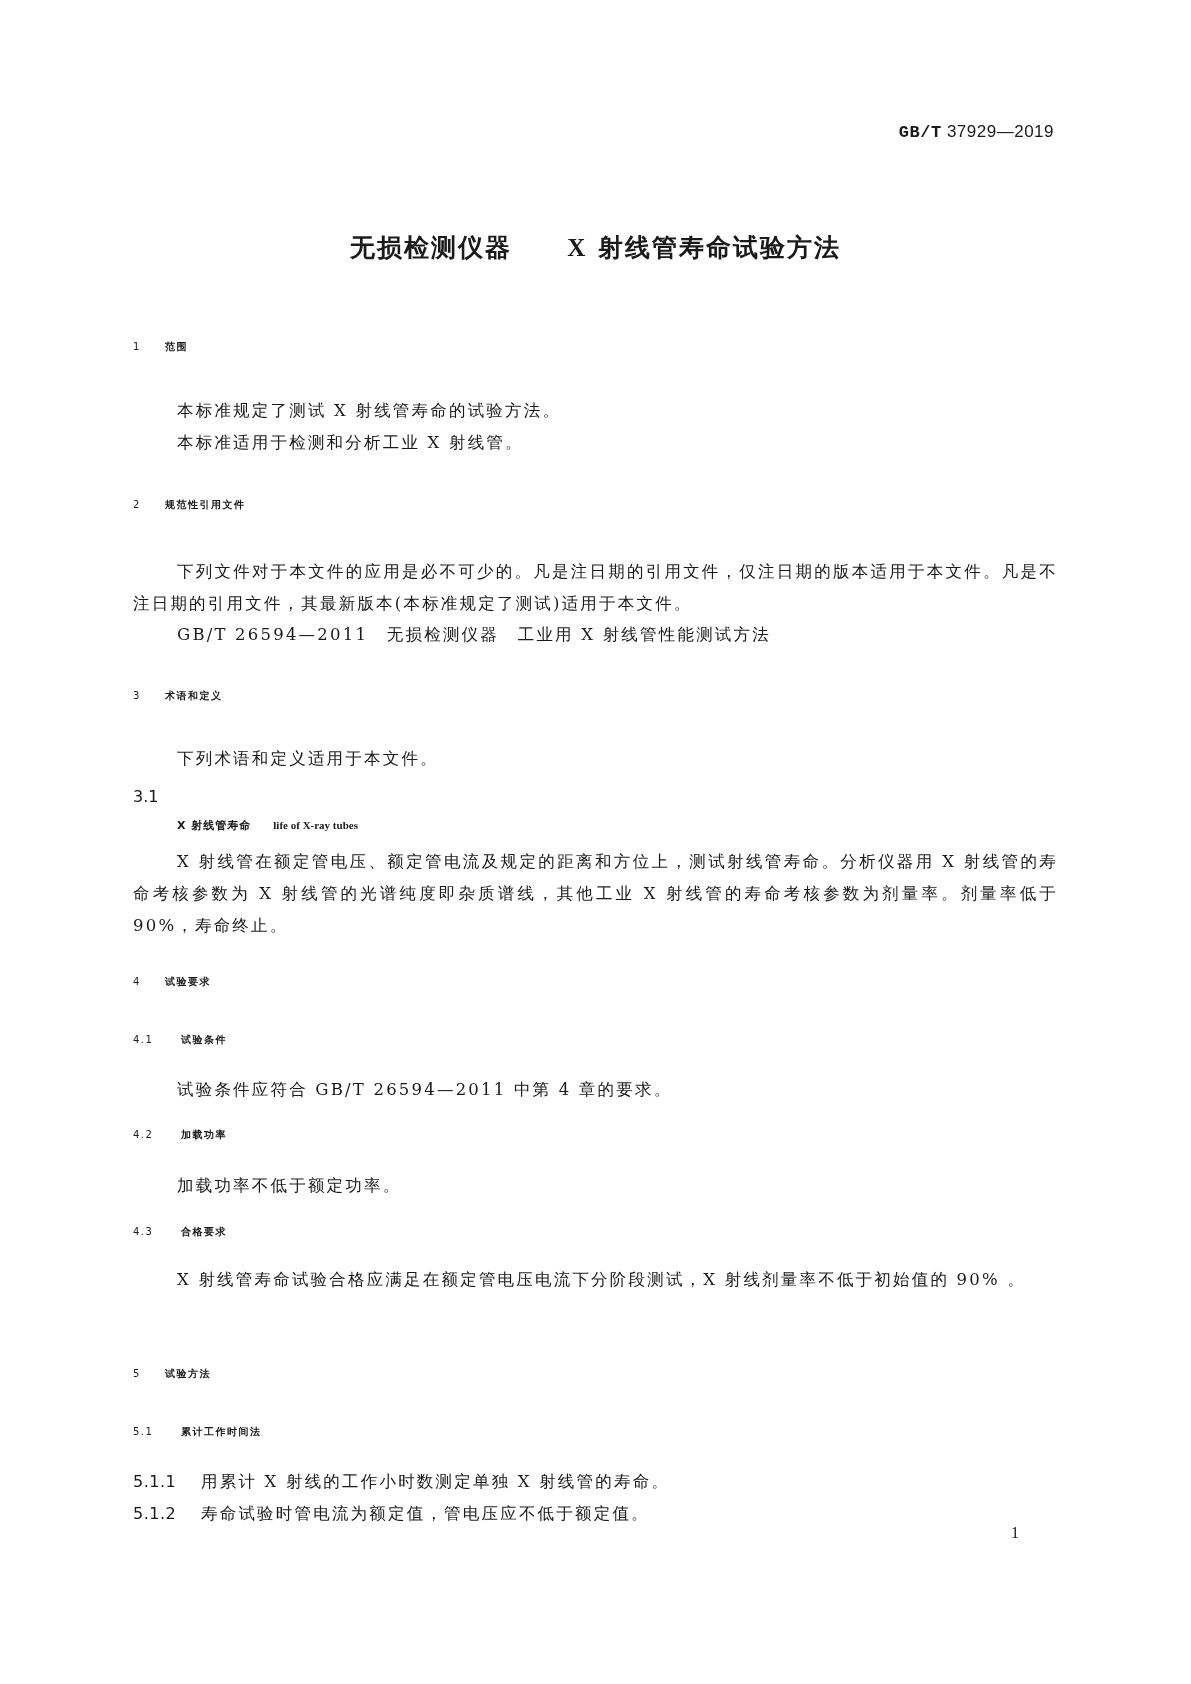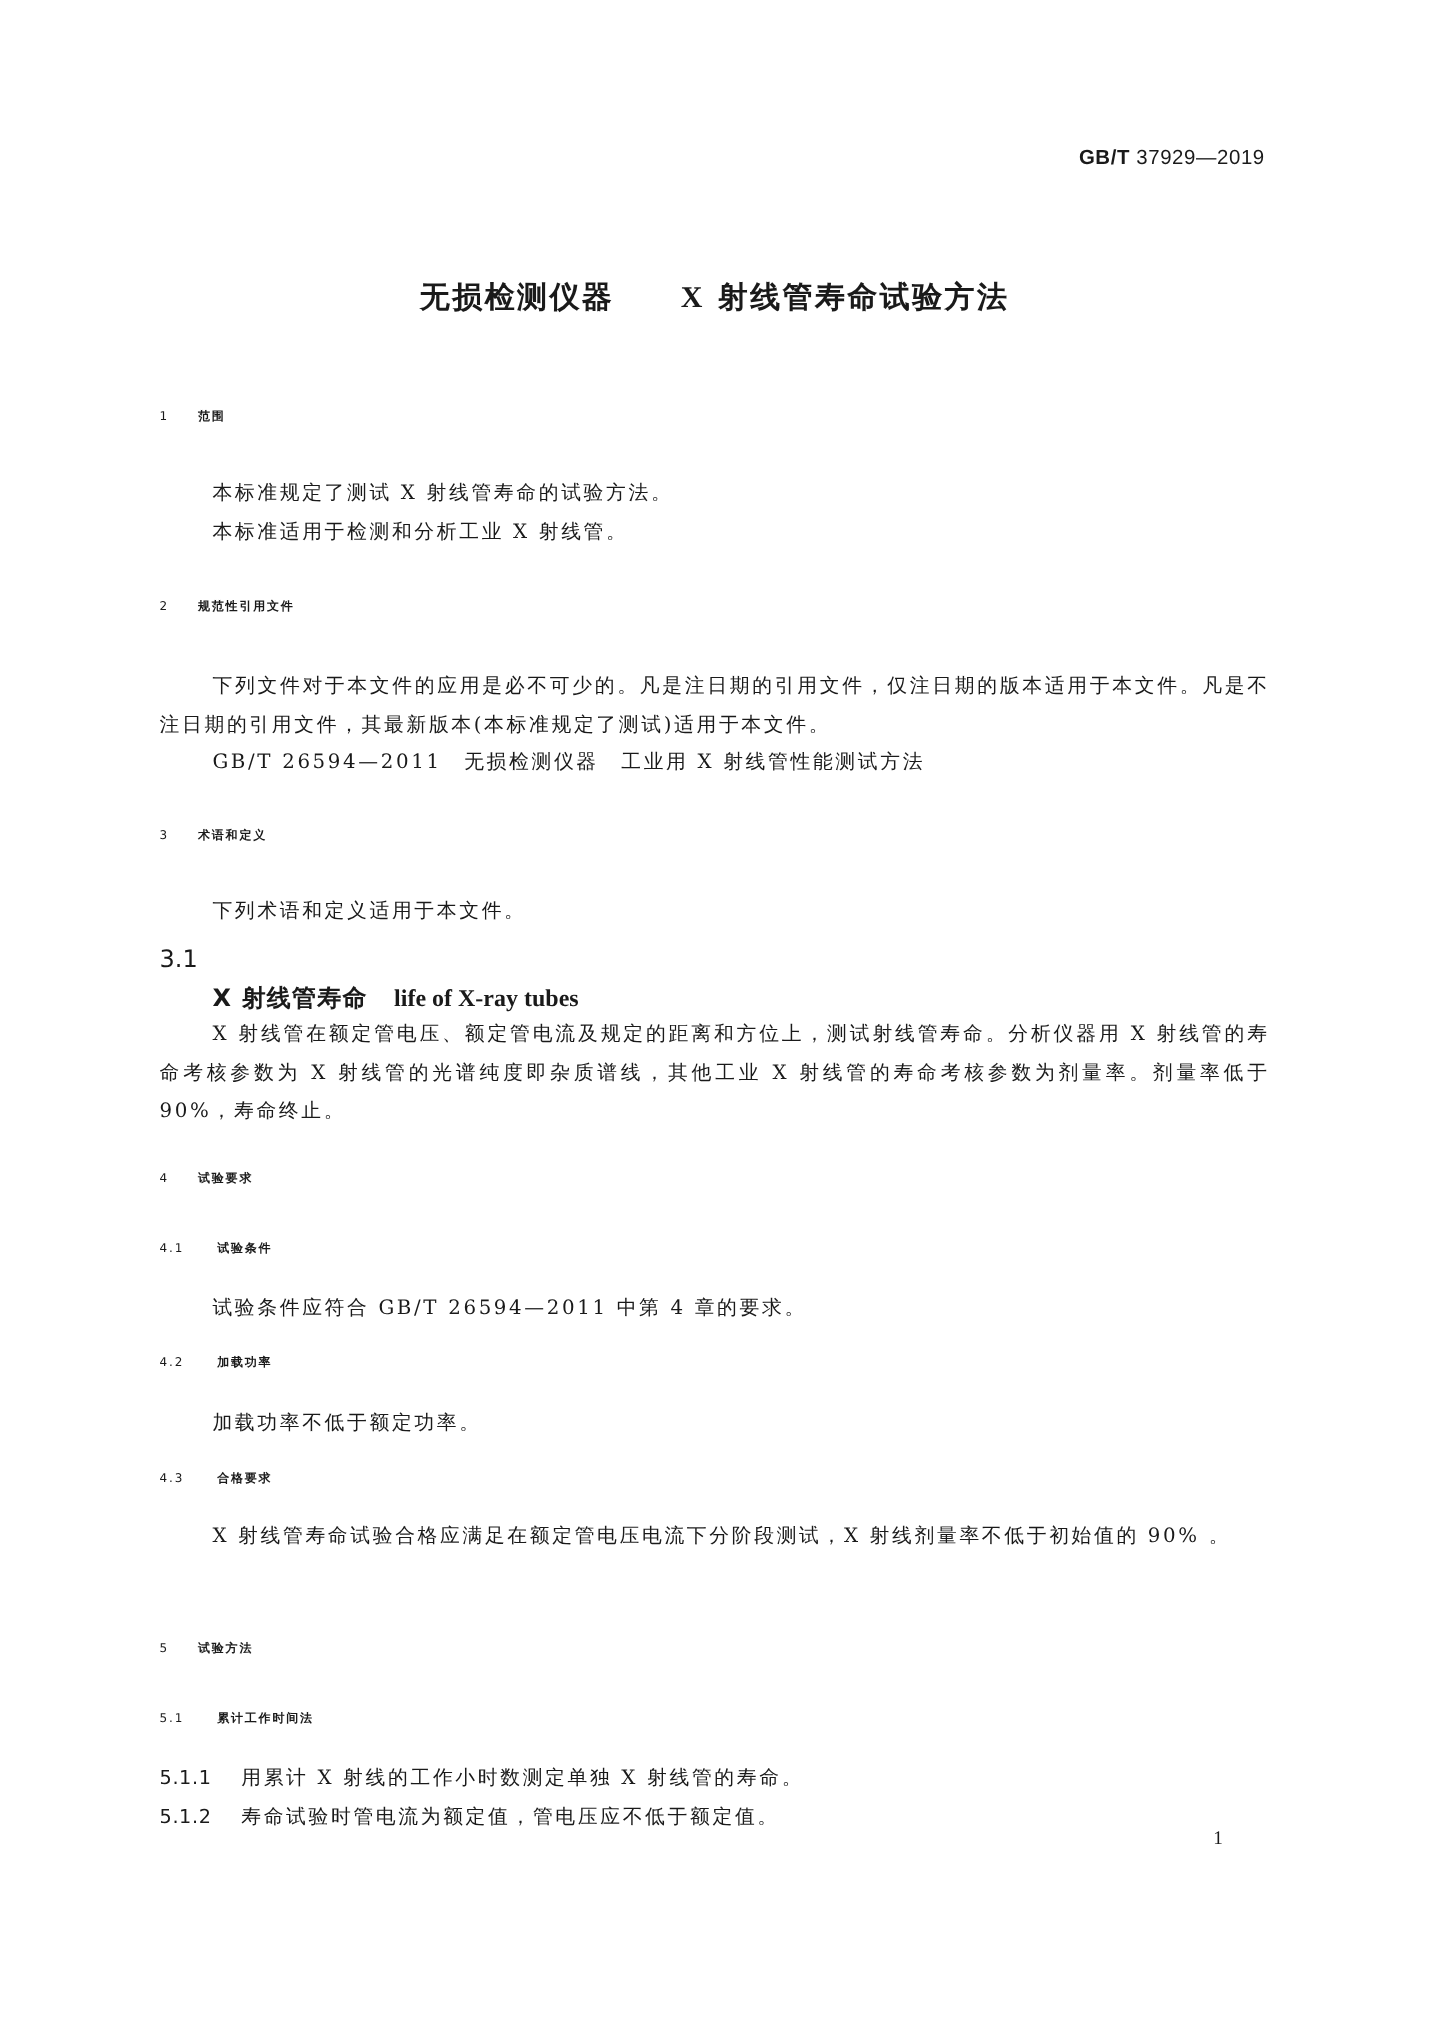--- a/index.html
+++ b/index.html
@@ -1,32 +1,32 @@
 <!DOCTYPE html>
 <html><head>
 <meta charset="utf-8">
 <style>
   html, body { margin: 0; padding: 0; background: #ffffff; }
   body { width: 1191px; height: 1684px; position: relative; overflow: hidden;
          color: #1a1a1a; font-family: "DejaVu Serif", "Liberation Serif", serif; }
   .abs { position: absolute; white-space: nowrap; }
   .std-no { right: 137px; top: 122px; font-size: 17px; font-family: "Liberation Sans", "DejaVu Sans", sans-serif; letter-spacing: 0.5px; }
-  .std-no .gbt { font-family: Liberation Sans, sans-serif; font-weight: bold; }
+  .std-no .gbt { font-family: Liberation Mono, monospace; font-weight: bold; }
   .title { left: 0; width: 1191px; text-align: center; top: 231px; font-size: 25px; font-weight: bold;
            font-family: "DejaVu Sans", "Liberation Sans", sans-serif; letter-spacing: 2px; }
   .title .x { font-family: "Liberation Serif", "DejaVu Serif", serif; }
   .h1, .h2 { font-family: "DejaVu Sans", "Liberation Sans", sans-serif; font-size: 10px; font-weight: bold; letter-spacing: 1.5px; }
   .h1 .num, .h2 .num { font-weight: normal; display: inline-block; }
   .h1 .num { width: 32px; }
   .h2 .num { width: 48px; }
   .p { font-size: 16.5px; letter-spacing: 2.2px; }
   .indent { left: 177px; }
   .left { left: 133px; }
   .justify { left: 133px; width: 925px; white-space: normal; text-indent: 44px; line-height: 32px; text-align: justify; }
-  .term { font-family: "DejaVu Sans", "Liberation Sans", sans-serif; font-weight: bold; font-size: 20px; letter-spacing: 1px; }
+  .term { font-family: "DejaVu Sans", "Liberation Sans", sans-serif; font-weight: bold; font-size: 11px; letter-spacing: 1px; }
   .term .en { font-family: "Liberation Serif", "DejaVu Serif", serif; font-weight: bold; margin-left: 22px; letter-spacing: 0; }
   .clause .num { display: inline-block; width: 68px; font-family: "DejaVu Sans", "Liberation Sans", sans-serif; font-size: 16px; letter-spacing: 0.5px; }
   .page-num { left: 1011px; top: 1524px; font-size: 16px; font-family: "Liberation Serif", "DejaVu Serif", serif; }
 </style>
 </head>
 <body>
 
 <div class="abs std-no">
   <span class="gbt">GB/T</span>
   <span>37929—2019</span>
@@ -48,21 +48,21 @@
 <div class="abs h1 left" style="top:498px">
   <span class="num">2</span><span>规范性引用文件</span>
 </div>
 <div class="abs p justify" style="top:556px">下列文件对于本文件的应用是必不可少的。凡是注日期的引用文件，仅注日期的版本适用于本文件。凡是不注日期的引用文件，其最新版本(本标准规定了测试)适用于本文件。</div>
 <div class="abs p indent" style="top:624px">GB/T 26594—2011　无损检测仪器　工业用 X 射线管性能测试方法</div>
 
 <div class="abs h1 left" style="top:689px">
   <span class="num">3</span><span>术语和定义</span>
 </div>
 <div class="abs p indent" style="top:748px">下列术语和定义适用于本文件。</div>
-<div class="abs left" style="top:787px;font-family:'DejaVu Sans','Liberation Sans',sans-serif;font-size:20px">3.1</div>
+<div class="abs left" style="top:787px;font-family:'DejaVu Sans','Liberation Sans',sans-serif;font-size:16px">3.1</div>
 <div class="abs term indent" style="top:818px">
   <span>X 射线管寿命</span><span class="en">life of X-ray tubes</span>
 </div>
 <div class="abs p justify" style="top:846px">X 射线管在额定管电压、额定管电流及规定的距离和方位上，测试射线管寿命。分析仪器用 X 射线管的寿命考核参数为 X 射线管的光谱纯度即杂质谱线，其他工业 X 射线管的寿命考核参数为剂量率。剂量率低于 90%，寿命终止。</div>
 
 <div class="abs h1 left" style="top:975px">
   <span class="num">4</span><span>试验要求</span>
 </div>
 
 <div class="abs h2 left" style="top:1033px">

